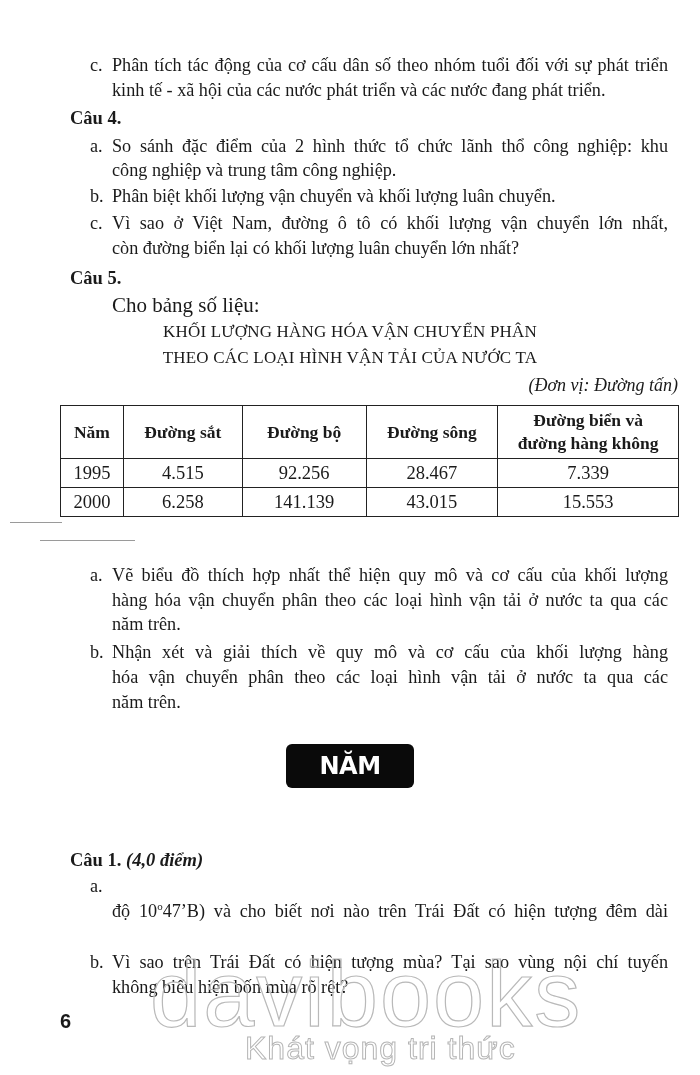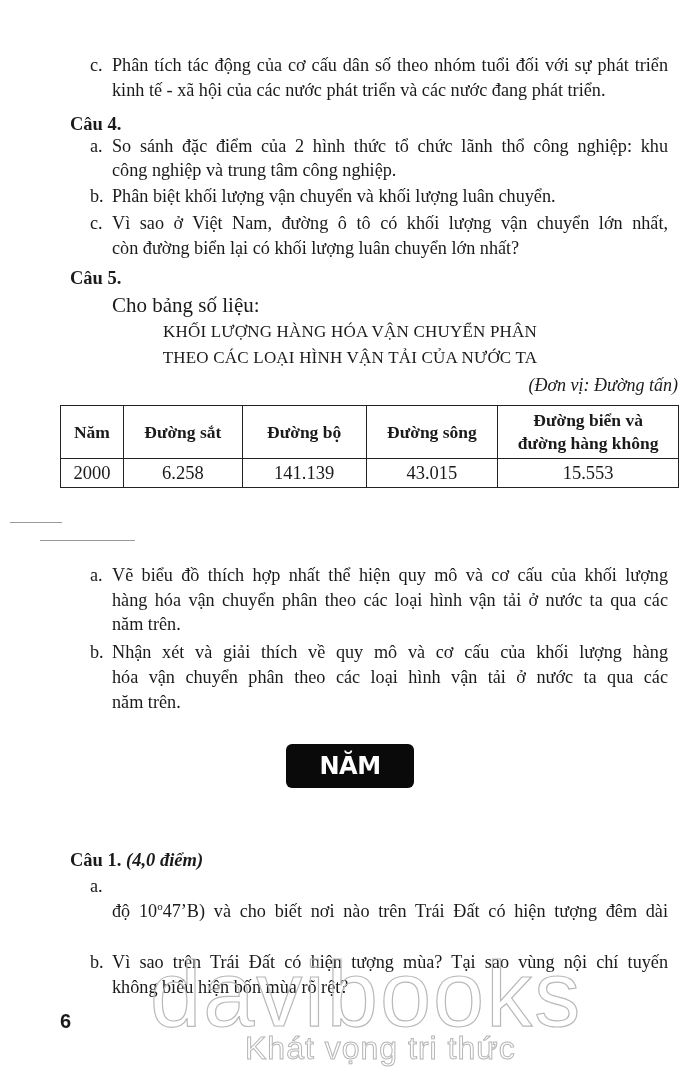--- a/index.html
+++ b/index.html
@@ -56,21 +56,21 @@
   </style>
 </head>
 <body>
 
 <div class="page">
 
   <div class="label" style="top:53px;">c.</div>
   <div class="body-text just" style="top:53px;">Phân tích tác động của cơ cấu dân số theo nhóm tuổi đối với sự phát triển</div>
   <div class="body-text" style="top:78px;">kinh tế - xã hội của các nước phát triển và các nước đang phát triển.</div>
 
-  <div class="q-head" style="top:112px;">Câu 4.</div>
+  <div class="q-head" style="top:106px;">Câu 4.</div>
 
   <div class="label" style="top:134px;">a.</div>
   <div class="body-text just" style="top:134px;">So sánh đặc điểm của 2 hình thức tổ chức lãnh thổ công nghiệp: khu</div>
   <div class="body-text" style="top:158px;">công nghiệp và trung tâm công nghiệp.</div>
 
   <div class="label" style="top:184px;">b.</div>
   <div class="body-text" style="top:184px;">Phân biệt khối lượng vận chuyển và khối lượng luân chuyển.</div>
 
   <div class="label" style="top:211px;">c.</div>
   <div class="body-text just" style="top:211px;">Vì sao ở Việt Nam, đường ô tô có khối lượng vận chuyển lớn nhất,</div>
@@ -89,20 +89,27 @@
         <th class="c2">Đường sắt</th>
         <th class="c3">Đường bộ</th>
         <th class="c4">Đường sông</th>
         <th class="c5">
           <span>Đường biển và</span><br>
           <span>đường hàng không</span>
         </th>
       </tr>
     </thead>
     <tbody>
+      <tr>
+        <td>1995</td>
+        <td>4.515</td>
+        <td>92.256</td>
+        <td>28.467</td>
+        <td>7.339</td>
+      </tr>
       <tr>
         <td>2000</td>
         <td>6.258</td>
         <td>141.139</td>
         <td>43.015</td>
         <td>15.553</td>
       </tr>
     </tbody>
   </table>
 

